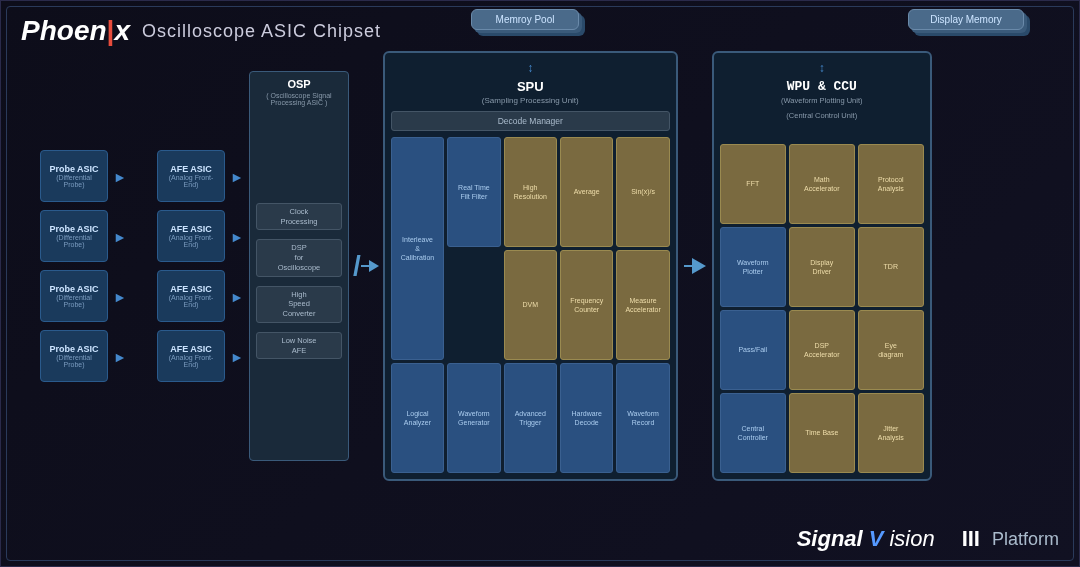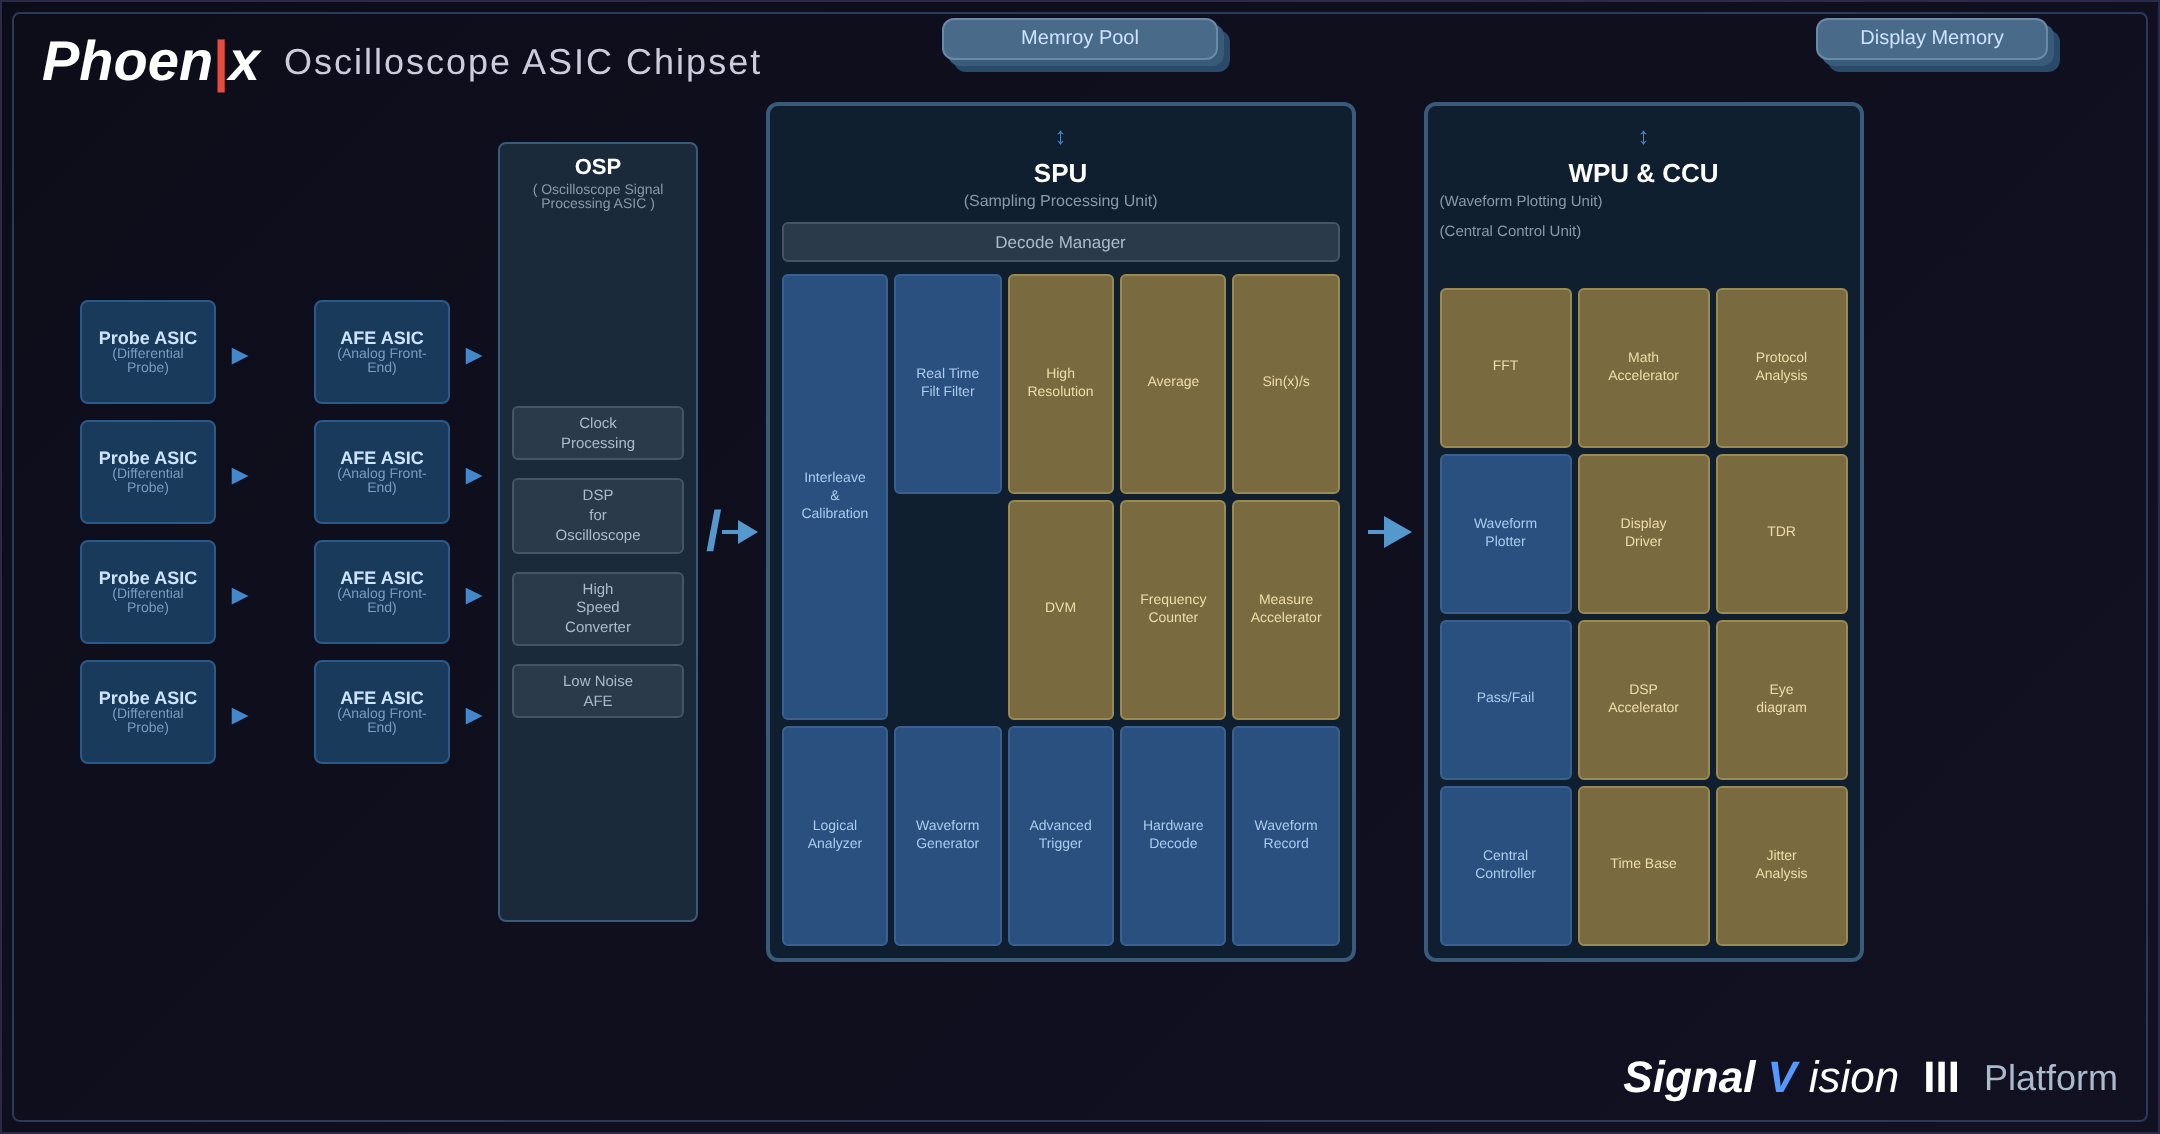--- a/index.html
+++ b/index.html
@@ -219,22 +219,24 @@
       display: flex;
       flex-direction: column;
     }
 
     .wpu-title {
       text-align: center;
       font-size: 13px;
       font-weight: bold;
       color: #ffffff;
       margin-bottom: 2px;
+      font-family: Liberation Mono, monospace;
     }
     .wpu-subtitle {
+      text-align: center;
       font-size: 7.5px;
       color: #8899aa;
       margin-bottom: 6px;
     }
 
     .wpu-grid {
       display: grid;
       grid-template-columns: repeat(3, 1fr);
       gap: 3px;
       flex: 1;
@@ -259,21 +261,21 @@
       background: #2a5080;
       border: 1px solid #3a6090;
       color: #aaccee;
     }
 
     
     .memory-pool-cloud {
       position: absolute;
       top: 8px;
       left: 490px;
-      width: 138px;
+      width: 108px;
       text-align: center;
     }
 
     .cloud-shape {
       background: #4a6a8a;
       border: 1px solid #6a8aaa;
       border-radius: 6px;
       padding: 4px 10px;
       font-size: 10px;
       color: #cce4ff;
@@ -471,17 +473,17 @@
         <div class="wpu-cell tan">Jitter<br>Analysis</div>
       </div>
     </div>
 
   </div>
 
   <div class="brand-footer">
     <span style="font-size:22px; font-style:italic; font-weight:bold; color:white;">Signal</span>
       <span style="font-size:22px; font-style:italic; font-weight:bold; color:#5599ff;">V</span>
       <span style="font-size:22px; font-style:italic; font-weight:normal; color:white;">ision</span>
-    <span style="font-size:22px; font-weight:bold; color:white; margin-left:6px;">III</span>
+    <span style="font-size:22px; font-weight:bold; color:white; margin-left:21px;">III</span>
     <span style="font-size:18px; color:#aabbcc; margin-left:6px;">Platform</span>
   </div>
 
 </div>
 
 </body></html>

